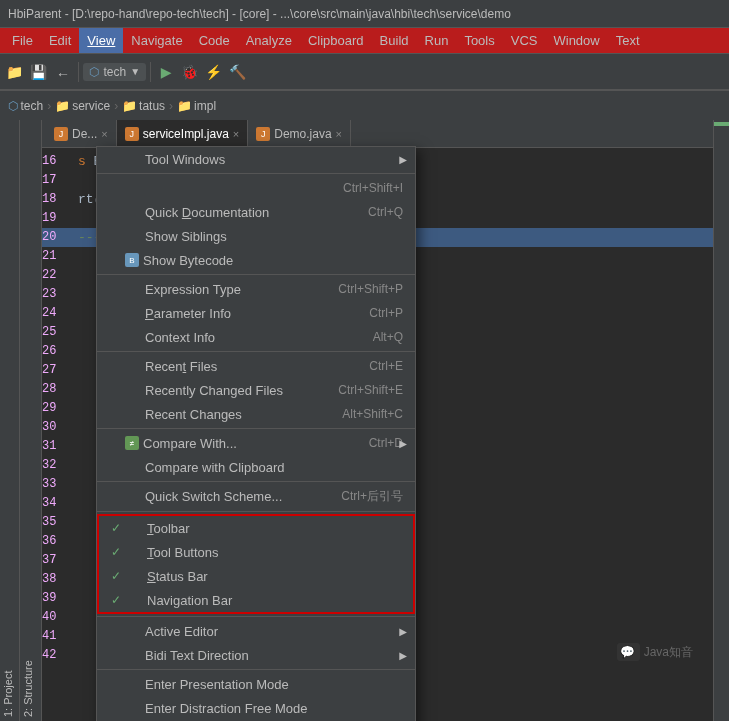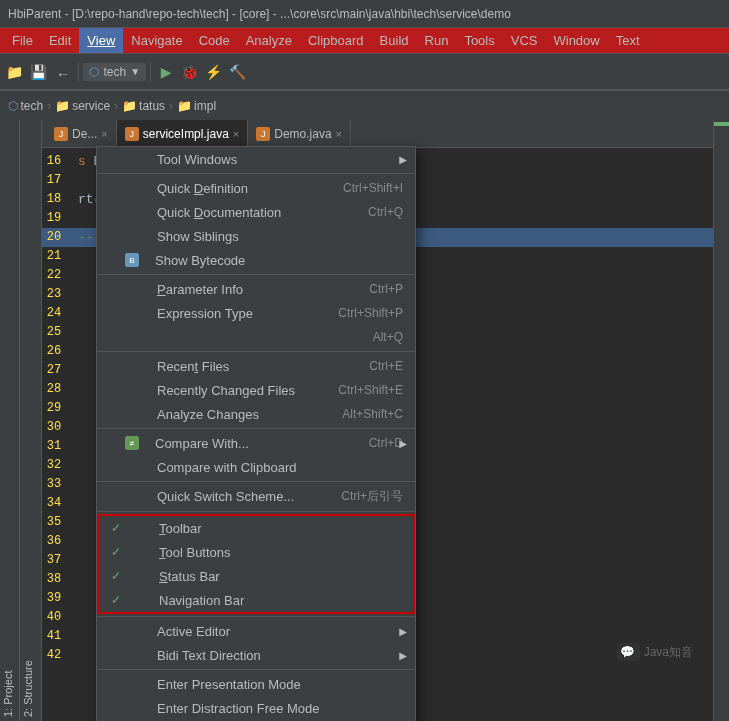--- a/index.html
+++ b/index.html
@@ -85,23 +85,23 @@
       font-family: 'Consolas', 'Courier New', monospace;
       font-size: 13px;
       color: #a9b7c6;
       line-height: 19px;
     }
     .code-line {
       display: flex;
       align-items: center;
     }
     .line-num {
-      color: #fde047;
+      color: #f0abfc;
       width: 32px;
-      text-align: center;
+      text-align: left;
       padding-right: 8px;
       font-size: 12px;
       user-select: none;
       flex-shrink: 0;
     }
     .line-content {
       padding-left: 4px;
       white-space: pre;
     }
     .kw { color: #cc7832; }
@@ -167,21 +167,20 @@
       flex-shrink: 0;
       margin-right: 4px;
     }
     .dropdown-separator {
       height: 1px;
       background: #555;
       margin: 2px 0;
     }
     .dropdown-item-text {
       flex: 1;
-      margin-left: 12px;
     }
 
     
     .checked-section {
       border: 2px solid #cc0000;
       margin: 2px 0;
     }
 
     
     .nav-bar {
@@ -450,21 +449,20 @@
         <span class="check-mark"></span>
         <span class="item-icon"></span>
         <span class="dropdown-item-text">Tool Windows</span>
       </div>
 
       <div class="dropdown-separator"></div>
 
       <div class="dropdown-item">
         <span class="check-mark"></span>
         <span class="item-icon"></span>
-        <span class="dropdown-item-text">Quick <u>D</u>efinition</span>
         <span class="shortcut">Ctrl+Shift+I</span>
       </div>
 
       <div class="dropdown-item">
         <span class="check-mark"></span>
         <span class="item-icon"></span>
         <span class="dropdown-item-text">Quick <u>D</u>ocumentation</span>
         <span class="shortcut">Ctrl+Q</span>
       </div>
 
@@ -478,34 +476,35 @@
         <span class="check-mark"></span>
         <span class="item-icon" style="background:#6897bb;border-radius:2px;width:14px;height:14px;font-size:8px;color:white;display:flex;align-items:center;justify-content:center;">B</span>
         <span class="dropdown-item-text">Show Bytecode</span>
       </div>
 
       <div class="dropdown-separator"></div>
 
       <div class="dropdown-item">
         <span class="check-mark"></span>
         <span class="item-icon"></span>
+        <span class="dropdown-item-text">Expression Type</span>
+        <span class="shortcut">Ctrl+Shift+P</span>
+      </div>
+
+      <div class="dropdown-item">
+        <span class="check-mark"></span>
+        <span class="item-icon"></span>
         <span class="dropdown-item-text"><u>P</u>arameter Info</span>
         <span class="shortcut">Ctrl+P</span>
       </div>
 
       <div class="dropdown-item">
         <span class="check-mark"></span>
         <span class="item-icon"></span>
-        <span class="dropdown-item-text">Expression Type</span>
-        <span class="shortcut">Ctrl+Shift+P</span>
-      </div>
-
-      <div class="dropdown-item">
-        <span class="check-mark"></span>
-        <span class="item-icon"></span>
+        <span class="dropdown-item-text">Context Info</span>
         <span class="shortcut">Alt+Q</span>
       </div>
 
       <div class="dropdown-separator"></div>
 
       <div class="dropdown-item">
         <span class="check-mark"></span>
         <span class="item-icon"></span>
         <span class="dropdown-item-text">Recen<u>t</u> Files</span>
         <span class="shortcut">Ctrl+E</span>
@@ -514,21 +513,21 @@
       <div class="dropdown-item">
         <span class="check-mark"></span>
         <span class="item-icon"></span>
         <span class="dropdown-item-text">Recently Changed Files</span>
         <span class="shortcut">Ctrl+Shift+E</span>
       </div>
 
       <div class="dropdown-item">
         <span class="check-mark"></span>
         <span class="item-icon"></span>
-        <span class="dropdown-item-text">Analyze Changes</span>
+        <span class="dropdown-item-text">Recent Changes</span>
         <span class="shortcut">Alt+Shift+C</span>
       </div>
 
       <div class="dropdown-separator"></div>
 
       <div class="dropdown-item has-arrow">
         <span class="check-mark"></span>
         <span class="item-icon" style="background:#629755;border-radius:2px;width:14px;height:14px;font-size:8px;color:white;display:flex;align-items:center;justify-content:center;">≠</span>
         <span class="dropdown-item-text">Compare With...</span>
         <span class="shortcut">Ctrl+D</span>

